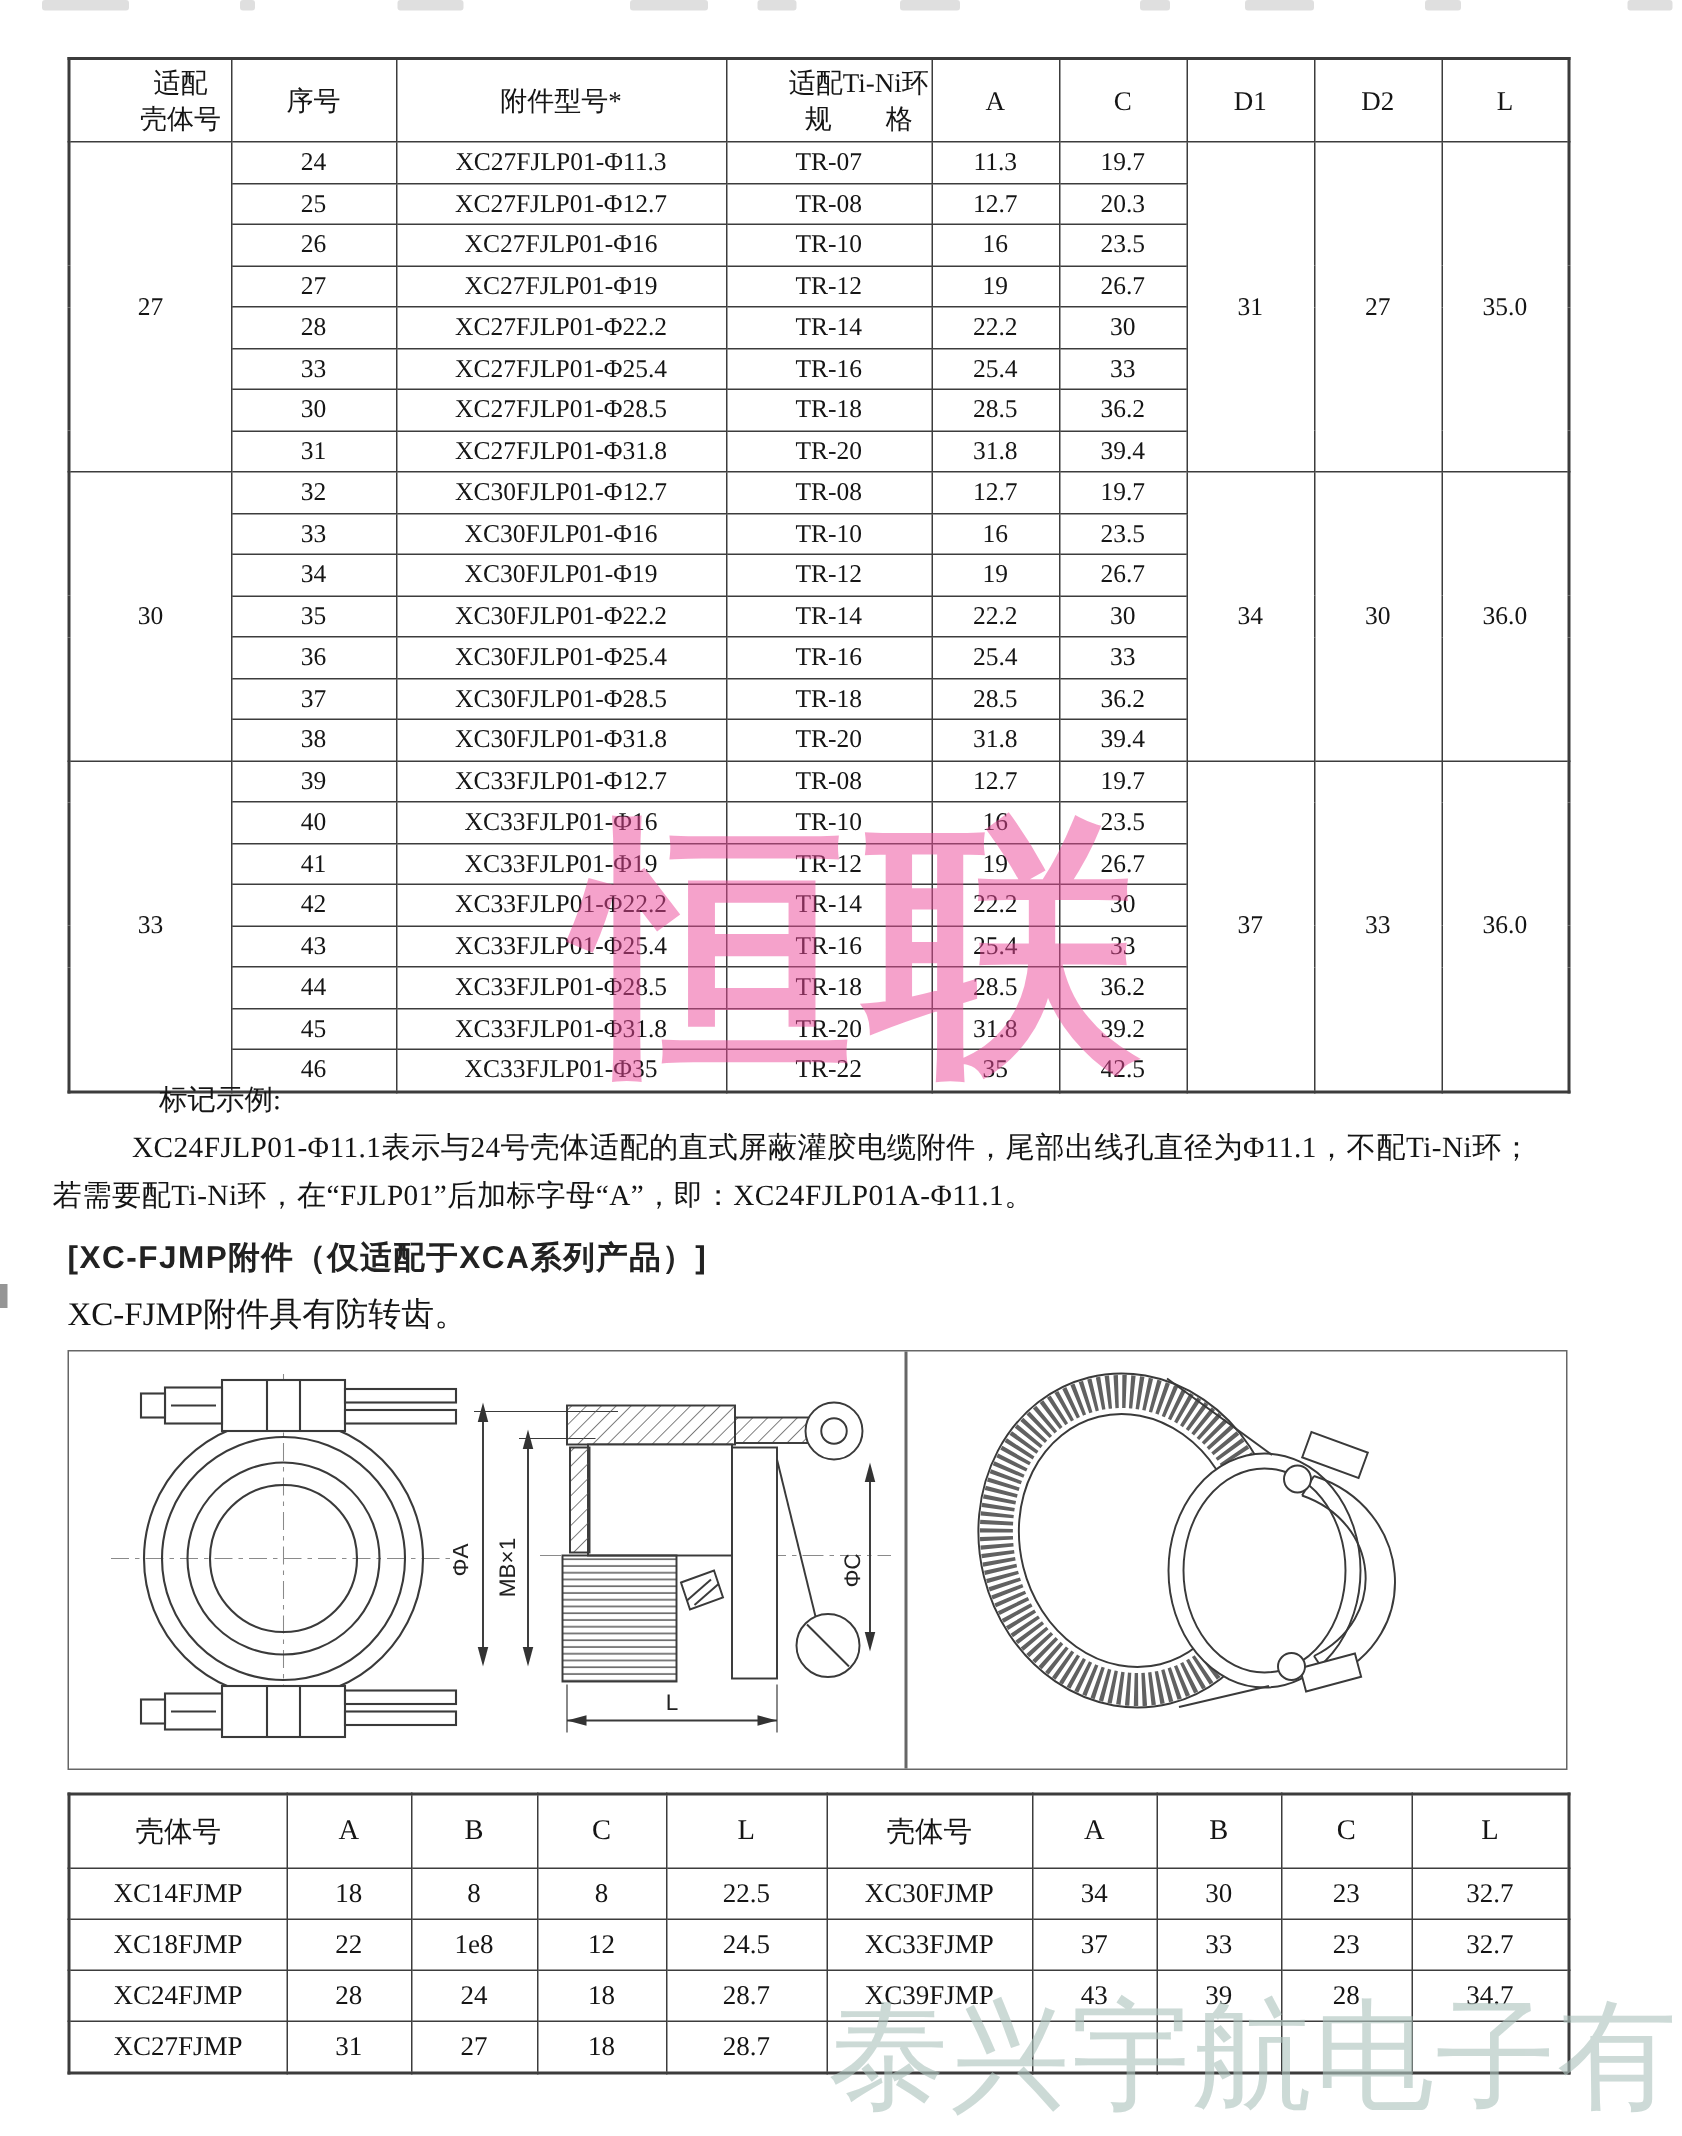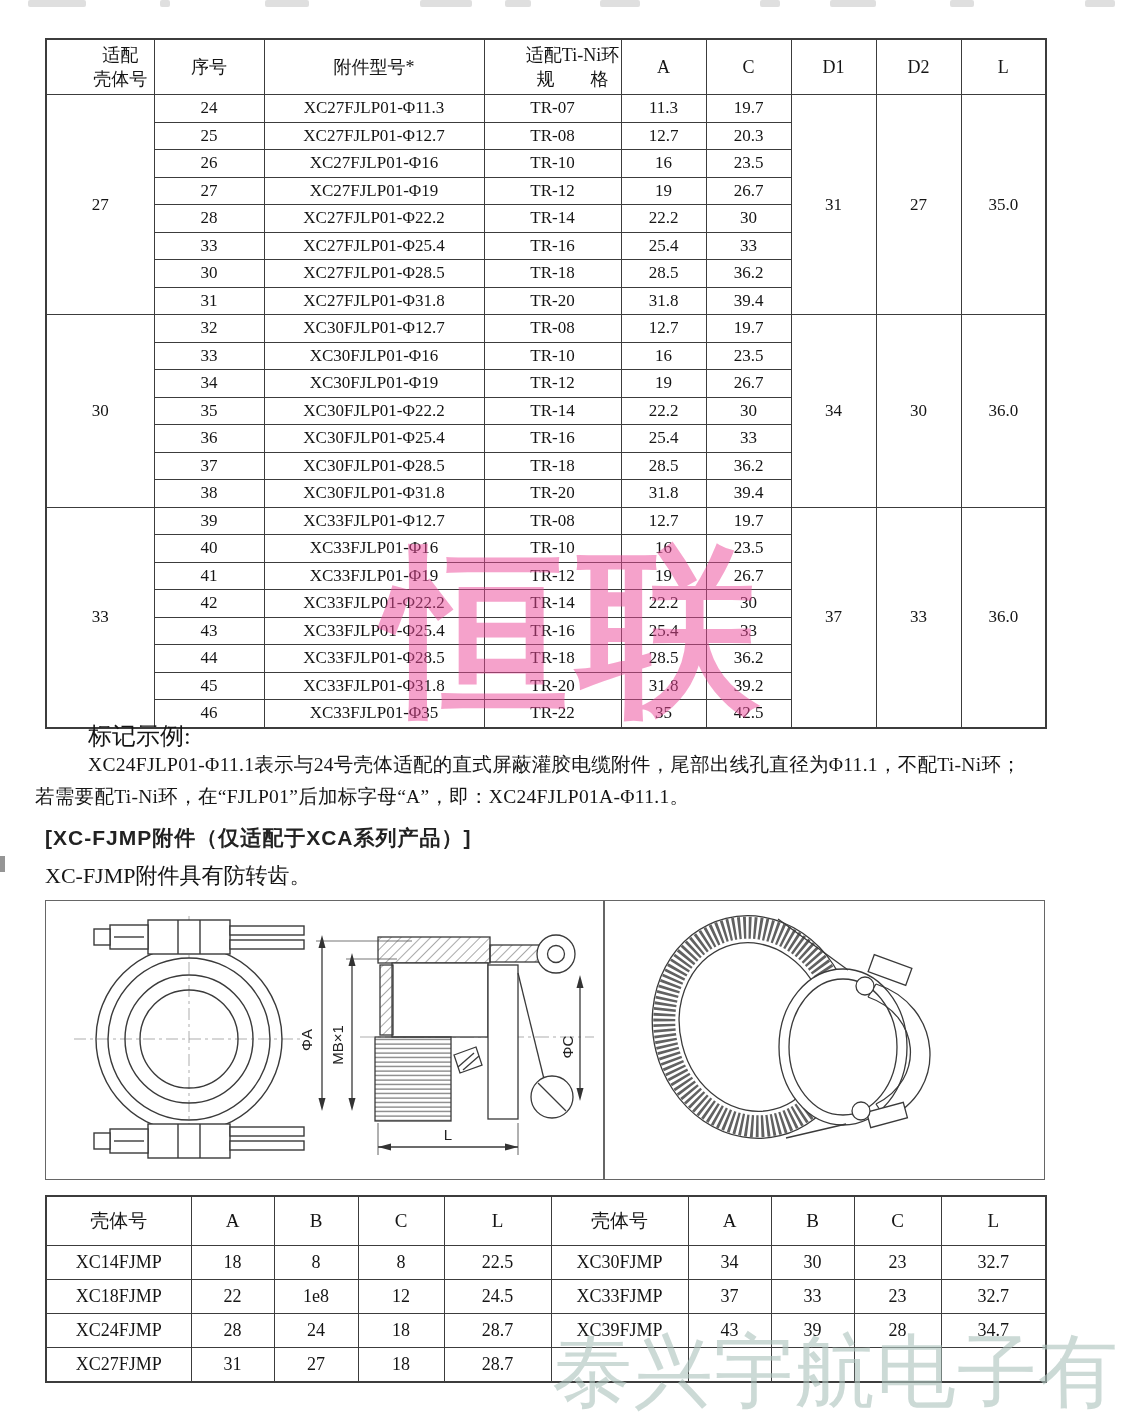--- a/index.html
+++ b/index.html
@@ -20,21 +20,21 @@
   .main-table td{height:26.5px;font-size:17px;}
   .th2{display:flex;flex-direction:column;align-items:center;justify-content:center;line-height:24px;margin-left:40px;}
 
   .bottom-table{position:absolute;left:45px;top:1195px;width:1000px;border:2px solid #3c3c3c;}
   .bottom-table th,.bottom-table td{border:1.2px solid #3c3c3c;text-align:center;vertical-align:middle;
        padding:0;font-weight:normal;white-space:nowrap;}
   .bottom-table th{height:48px;font-size:19px;}
   .bottom-table td{height:33px;font-size:18px;}
 
   
-  .note-title{position:absolute;left:88px;top:720px;font-size:24px;}
+  .note-title{position:absolute;left:106px;top:720px;font-size:19px;}
   .note-line1{position:absolute;left:88px;top:751px;font-size:19.5px;letter-spacing:.3px;white-space:nowrap;}
   .note-line2{position:absolute;left:35px;top:783px;font-size:19.5px;letter-spacing:.3px;white-space:nowrap;}
 
   
   .section-header{position:absolute;left:45px;top:824px;font-size:21px;font-weight:600;letter-spacing:1px;
        font-family:"Liberation Sans","DejaVu Sans",sans-serif;color:#222;}
   .section-sub{position:absolute;left:45px;top:861px;font-size:22px;}
 
   
   .figure-box{position:absolute;left:45px;top:900px;width:998px;height:278px;border:1.5px solid #666;background:#fff;}

